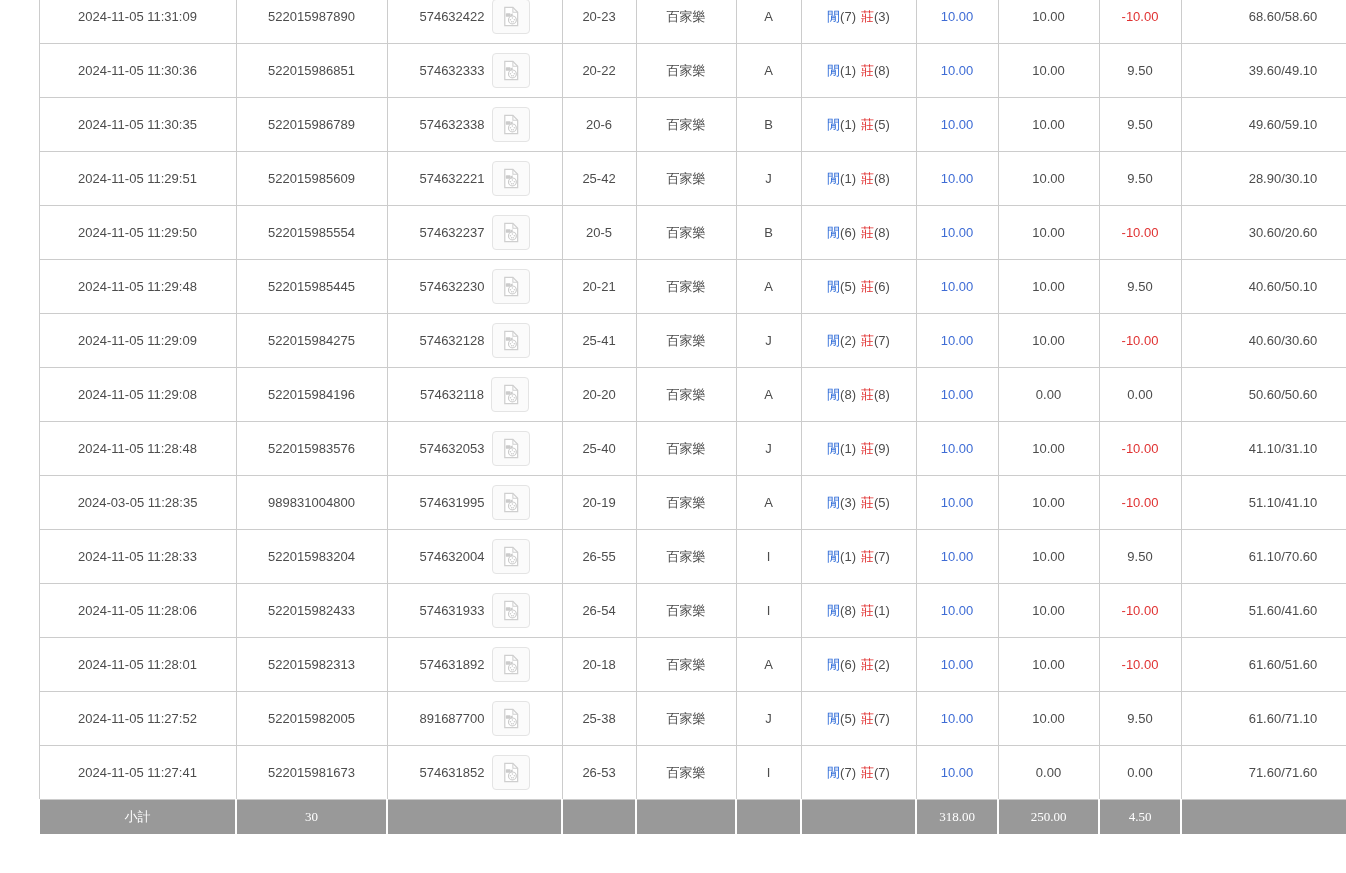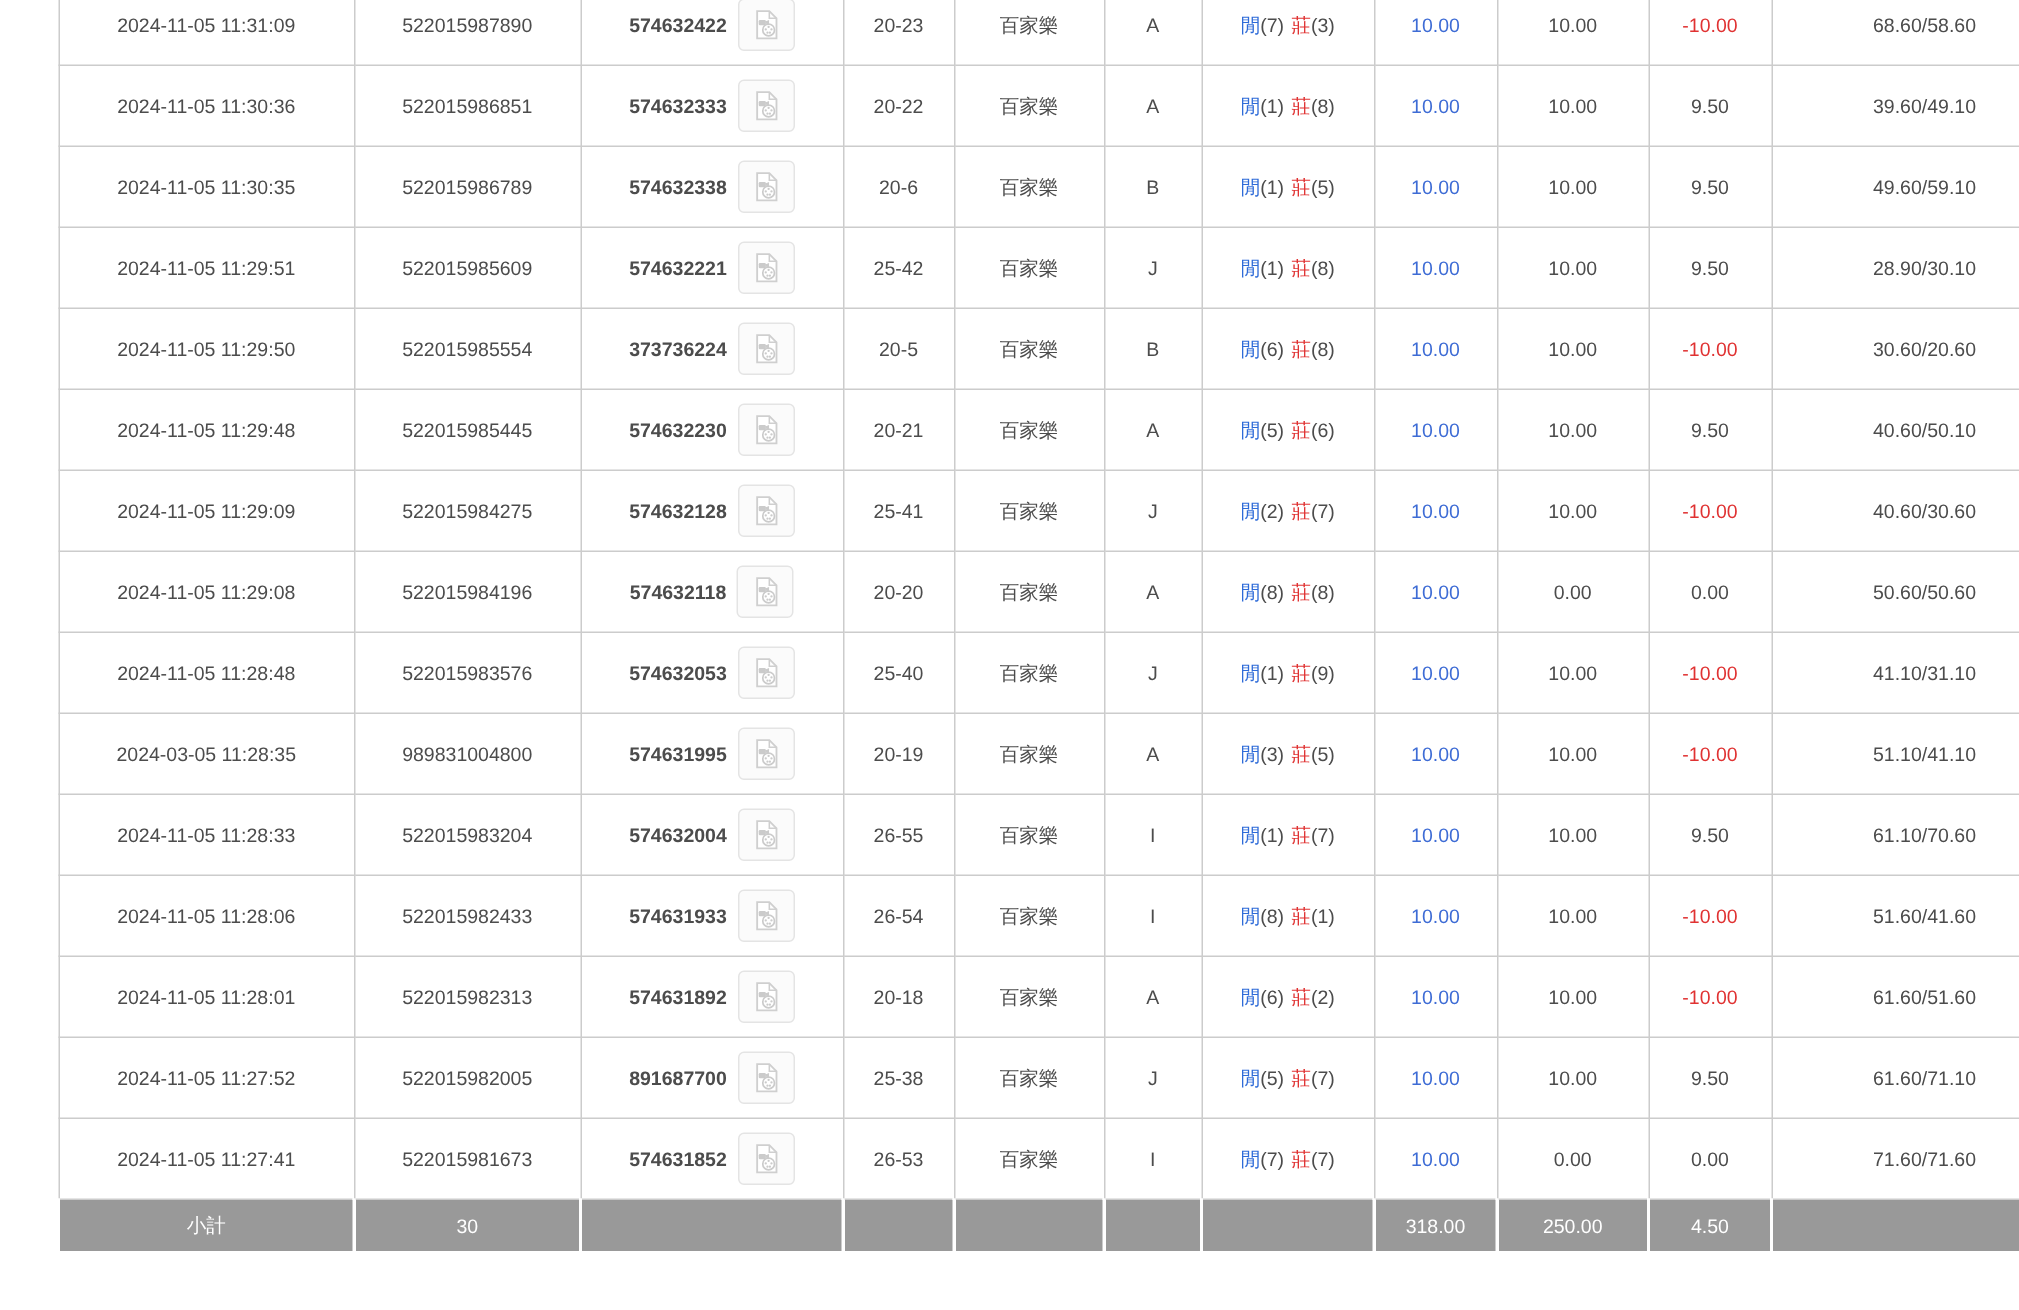--- a/index.html
+++ b/index.html
@@ -10,35 +10,36 @@
   table.records{
     border-collapse:collapse;table-layout:fixed;width:1346px;
     margin-top:-11px;
   }
   table.records td{
     border:1px solid #ccc;height:53px;text-align:center;
     font-size:13px;color:#4c4c4c;overflow:hidden;white-space:nowrap;
     padding:0;
   }
   td.balance{text-align:right;padding-right:21px;}
-  .round-wrap{display:inline-flex;align-items:center;gap:7px;font-weight:bold;}
+  .round-wrap{display:inline-flex;align-items:center;gap:7px;}
   .video-btn{
     display:inline-flex;align-items:center;justify-content:center;
     width:36px;height:33px;border:1px solid #e4e4e4;border-radius:4px;
     background:#fbfbfb;cursor:pointer;
   }
   .bet-link{color:#3e6cd5;cursor:pointer;text-decoration:none;}
   .p-lbl{color:#2e6bd8;}
   .b-lbl{color:#e03232;}
   .pts{color:#4c4c4c;}
   .result-gap{display:inline-block;width:5px;}
   .payout.neg{color:#e03232;margin-top:31px;}
   tr.summary td{
     background:#999;color:#fff;border:2px solid #fff;height:33px;
     font-size:13px;
+    font-family:Liberation Serif, serif;
   }
   tr.summary.first td{border-top:1px solid #ccc;height:34px;}
   tr.summary td.balance{padding-right:21px;}
 </style>
 </head>
 <body>
 
 <div class="viewport">
   <table class="records">
     <colgroup>
@@ -185,21 +186,21 @@
     <td><a class="bet-link">10.00</a></td>
     <td><span>10.00</span></td>
     <td><span class="payout">9.50</span></td>
     <td class="balance"><span>28.90/30.10</span></td>
   </tr>
         <tr>
     <td><span>2024-11-05 11:29:50</span></td>
     <td><span>522015985554</span></td>
     <td>
       <span class="round-wrap">
-        <span>373736224</span>
+        <span>574632237</span>
         <span class="video-btn">
           <svg width="21" height="21" viewBox="0 0 22 22" fill="none">
             <path d="M5 1.5 H13.5 L18.5 6.5 V20.5 H5 Z" stroke="#cfcfcf" stroke-width="1.3" fill="#ffffff"></path>
             <path d="M13.5 1.5 V6.5 H18.5" stroke="#cfcfcf" stroke-width="1.1"></path>
             <rect x="6.1" y="7.6" width="5" height="3.7" rx="0.9" fill="#cbcbcb"></rect>
             <path d="M11.1 8.6 L13.3 7.6 V11.1 L11.1 10.2 Z" fill="#cbcbcb"></path>
             <circle cx="13" cy="14.6" r="4.1" stroke="#cbcbcb" stroke-width="1.2" fill="#ffffff"></circle>
             <circle cx="13" cy="12.5" r="0.8" fill="#cbcbcb"></circle>
             <circle cx="11" cy="14.3" r="0.8" fill="#cbcbcb"></circle>
             <circle cx="15" cy="14.3" r="0.8" fill="#cbcbcb"></circle>

